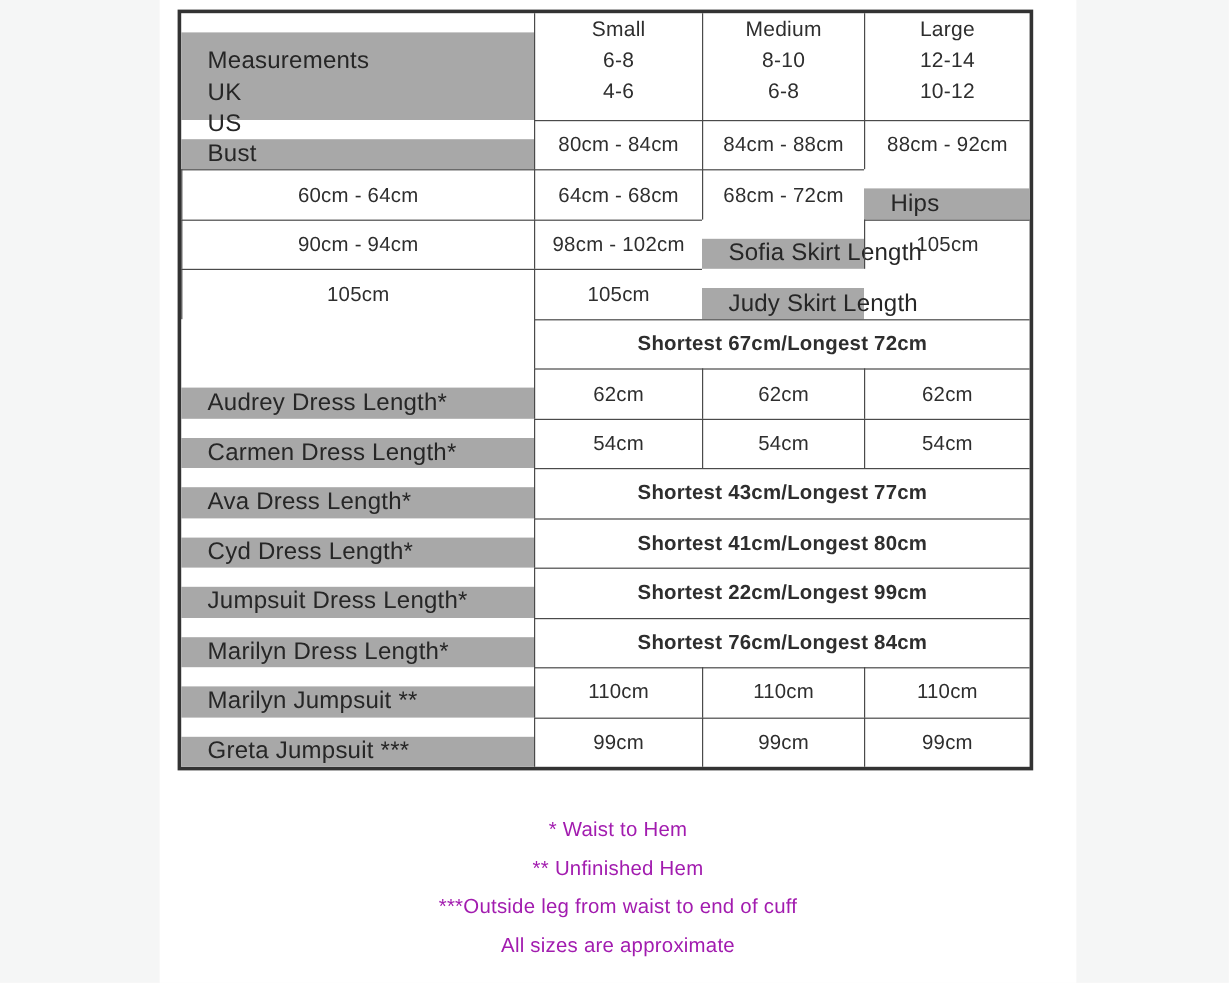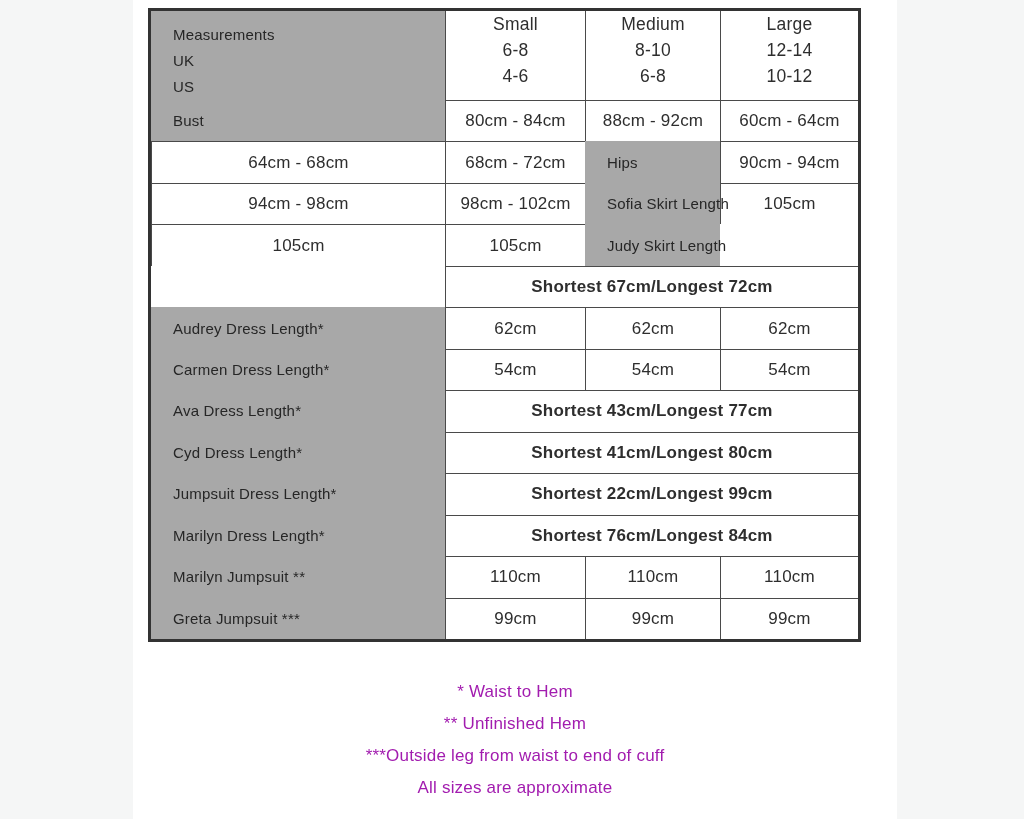--- a/index.html
+++ b/index.html
@@ -33,22 +33,23 @@
     align-items: center;
     justify-content: center;
     font-size: 17px;
     letter-spacing: 0.2px;
     white-space: nowrap;
   }
   .label-cell {
     background: var(--label-bg, #a8a8a8);
     justify-content: flex-start;
     padding-left: 22px;
-    font-size: 15px;
+    font-size: 20px;
     color: #262626;
+    margin-top: 16px;
   }
   .header-label-cell {
     flex-direction: column;
     align-items: flex-start;
     justify-content: flex-start;
     padding-top: 11px;
     line-height: 26px;
   }
   .header-col {
     flex-direction: column;
@@ -92,27 +93,27 @@
         <div class="">8-10</div>
         <div class="">6-8</div>
       </div>
       <div class="cell header-col vline">
         <div class="">Large</div>
         <div class="">12-14</div>
         <div class="">10-12</div>
       </div>
       <div class="cell label-cell">Bust</div>
       <div class="cell vline hline">80cm - 84cm</div>
+      <div class="cell vline hline">84cm - 88cm</div>
       <div class="cell vline hline">88cm - 92cm</div>
       <div class="cell vline hline">60cm - 64cm</div>
       <div class="cell vline hline">64cm - 68cm</div>
       <div class="cell vline hline">68cm - 72cm</div>
       <div class="cell label-cell">Hips</div>
       <div class="cell vline hline">90cm - 94cm</div>
-      <div class="cell vline hline">94cm - 98cm</div>
       <div class="cell vline hline">98cm - 102cm</div>
       <div class="cell label-cell">Sofia Skirt Length</div>
       <div class="cell vline hline">105cm</div>
       <div class="cell vline hline">105cm</div>
       <div class="cell vline hline">105cm</div>
       <div class="cell label-cell">Judy Skirt Length</div>
       <div class="cell span3 vline hline">Shortest 67cm/Longest 72cm</div>
       <div class="cell label-cell">Audrey Dress Length*</div>
       <div class="cell vline hline">62cm</div>
       <div class="cell vline hline">62cm</div>

